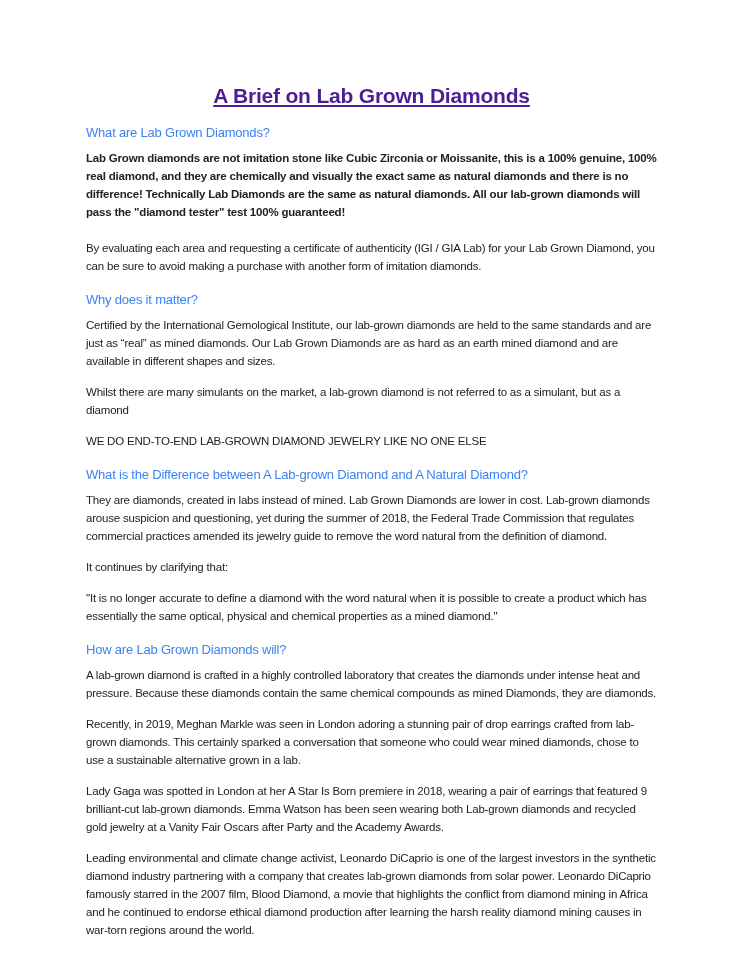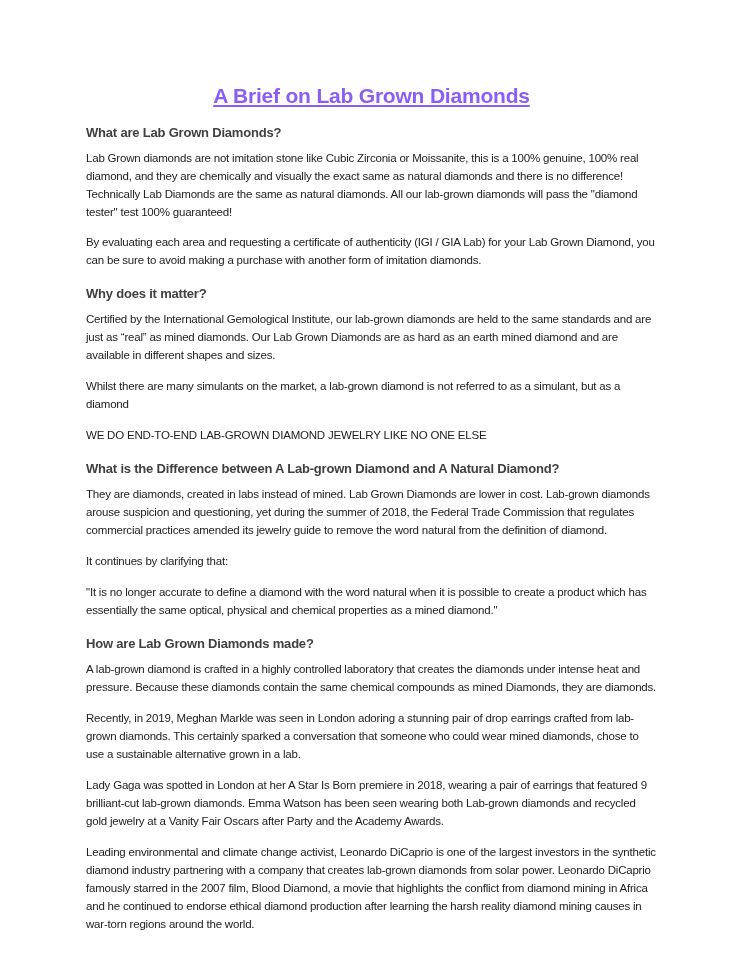--- a/index.html
+++ b/index.html
@@ -18,41 +18,42 @@
     color: #1d1d1d;
     overflow: hidden;
   }
   .doc-title {
     font-size: 21px;
     font-weight: bold;
     text-decoration: underline;
     text-align: center;
     letter-spacing: -0.2px;
     margin: 0 0 12px 0;
-    color: #8b5cf6;
+    color: #4c1d95;
   }
   .section-heading {
     font-size: 13px;
-    font-weight: bold;
+    font-weight: normal;
     letter-spacing: -0.2px;
     margin: 17px 0 9px 0;
-    color: #404040;
+    color: #3b82f6;
   }
   .section-heading.tight {
     margin-bottom: 9px;
   }
   .body-text {
     font-size: 11.5px;
     letter-spacing: -0.2px;
     line-height: 18px;
     margin: 0 0 13px 0;
     color: #222222;
   }
   .body-text.mb-0 {
-    margin-bottom: 12px;
+    margin-bottom: 18px;
+    font-weight: bold;
   }
 </style>
 </head>
 <body>
 
 <div class="page">
 
   <h1 class="doc-title">A Brief on Lab Grown Diamonds</h1>
 
   <section>
@@ -69,21 +70,21 @@
   </section>
 
   <section>
     <h2 class="section-heading">What is the Difference between A Lab-grown Diamond and A Natural Diamond?</h2>
     <p class="body-text">They are diamonds, created in labs instead of mined. Lab Grown Diamonds are lower in cost. Lab-grown diamonds arouse suspicion and questioning, yet during the summer of 2018, the Federal Trade Commission that regulates commercial practices amended its jewelry guide to remove the word natural from the definition of diamond.</p>
     <p class="body-text">It continues by clarifying that:</p>
     <p class="body-text">"It is no longer accurate to define a diamond with the word natural when it is possible to create a product which has essentially the same optical, physical and chemical properties as a mined diamond."</p>
   </section>
 
   <section>
-    <h2 class="section-heading">How are Lab Grown Diamonds made?</h2>
+    <h2 class="section-heading">How are Lab Grown Diamonds will?</h2>
     <p class="body-text">A lab-grown diamond is crafted in a highly controlled laboratory that creates the diamonds under intense heat and pressure. Because these diamonds contain the same chemical compounds as mined Diamonds, they are diamonds.</p>
   </section>
 
   <section>
     <p class="body-text">Recently, in 2019, Meghan Markle was seen in London adoring a stunning pair of drop earrings crafted from lab-grown diamonds. This certainly sparked a conversation that someone who could wear mined diamonds, chose to use a sustainable alternative grown in a lab.</p>
     <p class="body-text">Lady Gaga was spotted in London at her A Star Is Born premiere in 2018, wearing a pair of earrings that featured 9 brilliant-cut lab-grown diamonds. Emma Watson has been seen wearing both Lab-grown diamonds and recycled gold jewelry at a Vanity Fair Oscars after Party and the Academy Awards.</p>
     <p class="body-text">Leading environmental and climate change activist, Leonardo DiCaprio is one of the largest investors in the synthetic diamond industry partnering with a company that creates lab-grown diamonds from solar power. Leonardo DiCaprio famously starred in the 2007 film, Blood Diamond, a movie that highlights the conflict from diamond mining in Africa and he continued to endorse ethical diamond production after learning the harsh reality diamond mining causes in war-torn regions around the world.</p>
   </section>
 
 </div>

